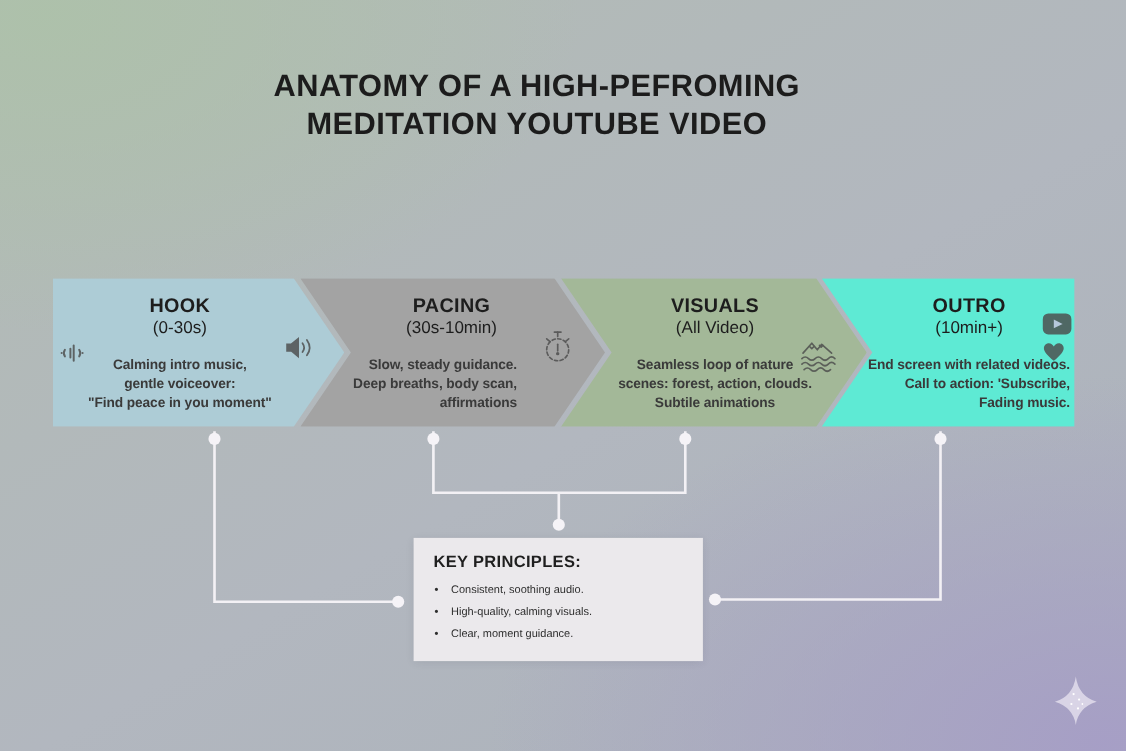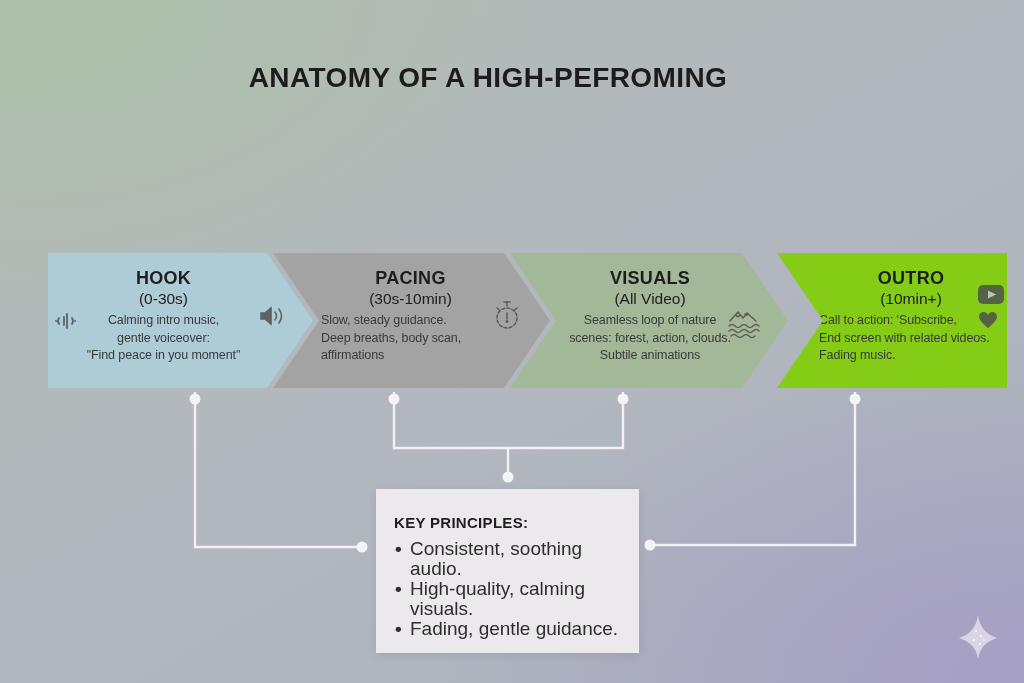--- a/index.html
+++ b/index.html
@@ -22,58 +22,59 @@
 
   
   .band{position:absolute;top:253px;left:0;width:1024px;height:135px;}
   .segment{position:absolute;top:0;height:135px;}
   .seg-first{clip-path:polygon(0 0, calc(100% - 46px) 0, 100% 50%, calc(100% - 46px) 100%, 0 100%);}
   .seg-mid{clip-path:polygon(0 0, calc(100% - 46px) 0, 100% 50%, calc(100% - 46px) 100%, 0 100%, 46px 50%);}
   .seg-last{clip-path:polygon(0 0, 100% 0, 100% 100%, 0 100%, 46px 50%);}
   .seg-inner{position:relative;height:100%;box-sizing:border-box;display:flex;flex-direction:column;align-items:center;}
   .seg-title{font-size:18px;font-weight:800;color:#1d1d1d;letter-spacing:.3px;line-height:21px;}
   .seg-timing{font-size:15.5px;font-weight:400;color:#1d1d1d;line-height:19px;}
-  .seg-body{margin-top:4px;font-size:12.5px;line-height:17.5px;color:#3a3a3a;letter-spacing:-.1px;}
+  .seg-body{margin-top:15px;font-size:12.5px;line-height:17.5px;color:#3a3a3a;letter-spacing:-.1px;font-weight:bold;}
   .seg-body div{white-space:nowrap;}
   .body-center{text-align:center;}
-  .body-left{text-align:left;align-self:flex-start;}
+  .body-left{text-align:right;align-self:flex-start;}
   .s1 .seg-inner{padding:15px 46px 12px 12px;}
   .s2 .seg-inner{padding:15px 50px 0 48px;}
   .s3 .seg-inner{padding:15px 48px 12px 50px;}
   .s4 .seg-inner{padding:15px 4px 0 42px;}
   .seg-icon{position:absolute;opacity:.82;}
 
   
   .connectors{position:absolute;inset:0;pointer-events:none;}
 
   
   .principles-box{
     position:absolute;left:376px;top:489px;width:263px;box-sizing:border-box;
     background:#ebe9ec;padding:13px 16px 14px 16px;
     box-shadow:0 2px 8px rgba(40,40,60,.10);
   }
-  .principles-heading{font-size:15px;font-weight:800;color:#1f1f1f;letter-spacing:.3px;margin:12px 0 8px 2px;}
+  .principles-heading{font-size:15px;font-weight:800;color:#1f1f1f;letter-spacing:.3px;margin:0 0 8px 2px;}
   .principles-list{margin:0;padding:0;list-style:none;}
   .principles-list li{
-    font-size:19px;line-height:20px;color:#2e2e2e;padding-left:18px;position:relative;
+    font-size:10px;line-height:20px;color:#2e2e2e;padding-left:18px;position:relative;
   }
   .principles-list li::before{
     content:"\2022";position:absolute;left:3px;top:0;color:#2e2e2e;font-weight:700;
   }
 
   
   .sparkle{position:absolute;left:957px;top:613px;}
 </style>
 </head>
 <body>
 
 <div class="canvas">
 
   <h1 class="main-title">
     <span>ANATOMY OF A HIGH-PEFROMING</span><br>
+    <span>MEDITATION YOUTUBE VIDEO</span>
   </h1>
 
   <div class="band">
 
     <div class="segment seg-first s1" style="left: 48px; width: 265px; background-color: rgb(173, 204, 214);">
       <div class="seg-inner">
         <div class="seg-title">HOOK</div>
         <div class="seg-timing">(0-30s)</div>
         <div class="seg-body body-center">
           <div>Calming intro music,</div>
@@ -138,27 +139,27 @@
             <path d="M10 10 l2 2 l2 -2"></path>
             <path d="M19 9 l1.5 1.5 l1.5 -1.5"></path>
             <path d="M3 21 q3 -3 6 0 q3 3 6 0 q3 -3 6 0 q3 3 6 0 q3 -3 6 0" transform="translate(0,0)"></path>
             <path d="M3 26 q3 -3 6 0 q3 3 6 0 q3 -3 6 0 q3 3 6 0 q3 -3 6 0"></path>
             <path d="M5 31 q3 -3 6 0 q3 3 6 0 q3 -3 6 0 q3 3 6 0"></path>
           </svg>
         </span>
       </div>
     </div>
 
-    <div class="segment seg-last s4" style="left: 777px; width: 230px; background-color: #84cc16;">
+    <div class="segment seg-last s4" style="left: 747px; width: 230px; background-color: #5eead4;">
       <div class="seg-inner">
         <div class="seg-title">OUTRO</div>
         <div class="seg-timing">(10min+)</div>
         <div class="seg-body body-left">
+          <div>End screen with related videos.</div>
           <div>Call to action: 'Subscribe,</div>
-          <div>End screen with related videos.</div>
           <div>Fading music.</div>
         </div>
         <span class="seg-icon" style="right:2px;top:31px;">
           <svg width="28" height="21" viewBox="0 0 28 21">
             <rect x="1" y="1" width="26" height="19" rx="5" fill="#4c4c4c"></rect>
             <path d="M11 6.5 L19 10.5 L11 14.5 Z" fill="#c9c1de"></path>
           </svg>
         </span>
         <span class="seg-icon" style="right:9px;top:58px;">
           <svg width="20" height="18" viewBox="0 0 20 18">
@@ -185,21 +186,21 @@
       <circle cx="650" cy="545" r="5.5"></circle>
       <circle cx="508" cy="477" r="5.5"></circle>
     </g>
   </svg>
 
   <div class="principles-box" style="background-color: rgb(235, 233, 236);">
     <div class="principles-heading">KEY PRINCIPLES:</div>
     <ul class="principles-list">
       <li>Consistent, soothing audio.</li>
       <li>High-quality, calming visuals.</li>
-      <li>Fading, gentle guidance.</li>
+      <li>Clear, moment guidance.</li>
     </ul>
   </div>
 
   <span class="sparkle">
     <svg width="42" height="48" viewBox="0 0 42 48">
       <path d="M21 2 Q23.5 20 40 25 Q23.5 30 21 46 Q18.5 30 2 25 Q18.5 20 21 2 Z" fill="#d9d4e6"></path>
       <g fill="#ffffff">
         <circle cx="19" cy="18" r="1"></circle>
         <circle cx="24" cy="23" r="1"></circle>
         <circle cx="17" cy="27" r="1"></circle>

